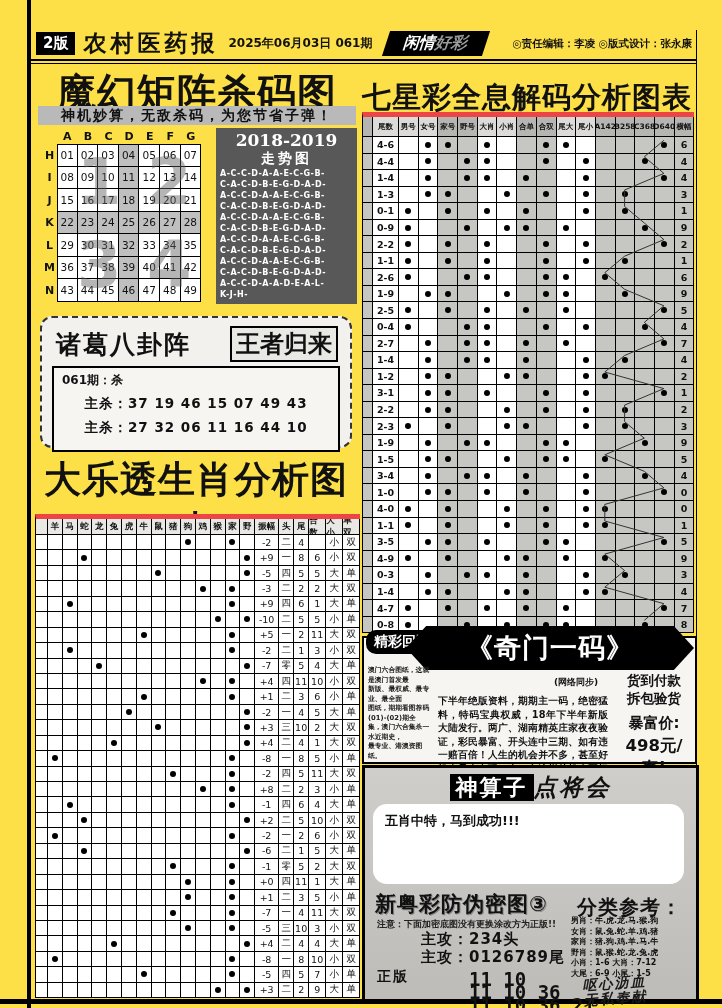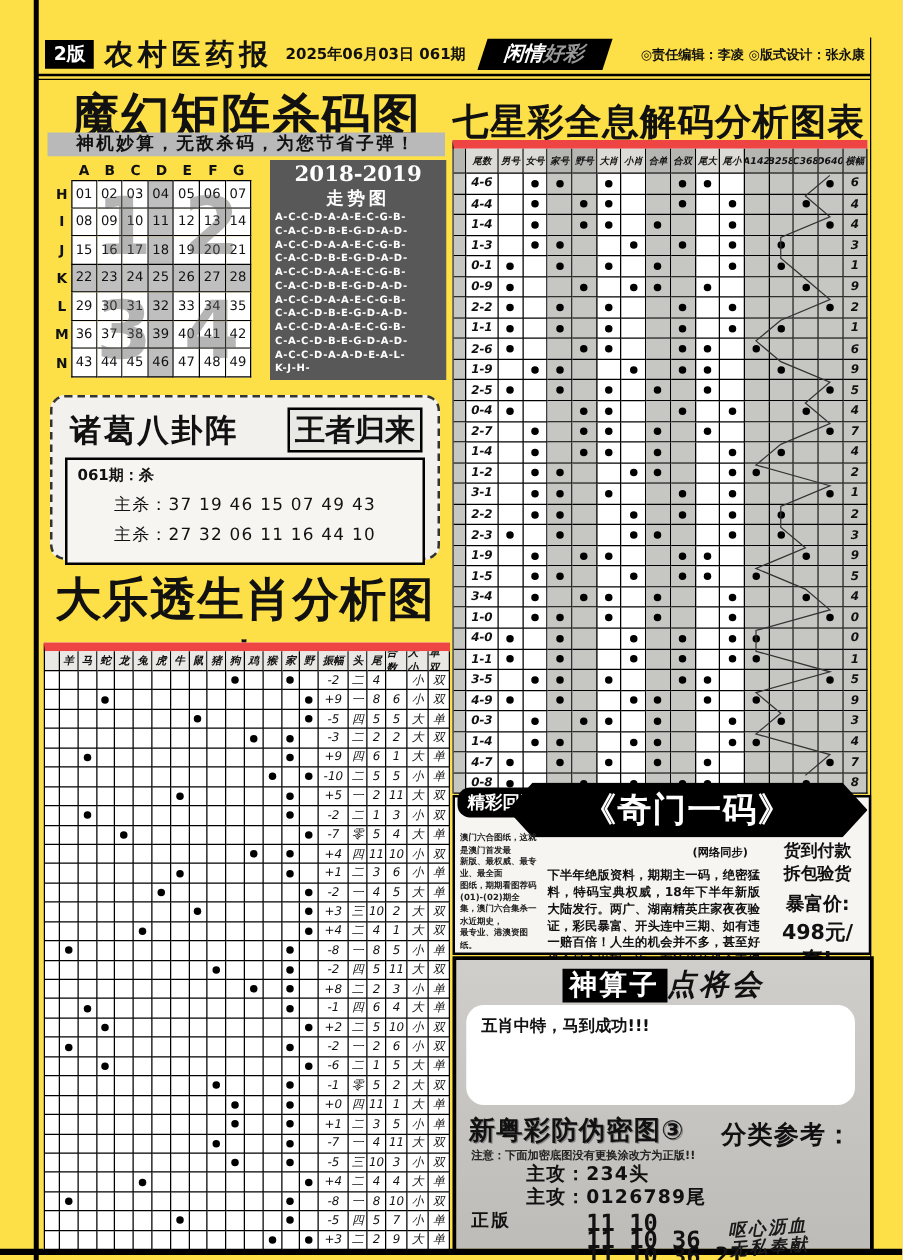--- a/index.html
+++ b/index.html
@@ -37,24 +37,24 @@
   #trend .t1{font-family:"DejaVu Serif","Liberation Serif",serif;font-weight:bold;font-size:17px;margin-top:2px;}
   #trend .t2{font-weight:bold;font-size:14px;letter-spacing:3px;}
   #trend .lines{font-size:8px;font-weight:bold;text-align:left;padding-left:4px;line-height:11px;letter-spacing:.5px;}
   
   #bagua{left:40px;top:316px;width:308px;height:128px;border:2px dashed #333;border-radius:12px;background:#f2f1ee;}
   #bagua .trow{display:flex;align-items:center;margin:8px 12px 4px 14px;}
   #bagua .bt{font-weight:900;font-size:25px;letter-spacing:2px;}
   #bagua .badge{margin-left:auto;border:2px solid #000;font-weight:900;font-size:24px;padding:0 4px;background:#e8e8e4;}
   #bagua .inner{margin:0 10px;border:2px solid #000;height:74px;padding:4px 8px;background:#f6f5f2;}
   #bagua .l1{font-size:12px;font-weight:bold;}
-  #bagua .l2{font-size:13.5px;font-weight:normal;text-align:center;margin-top:6px;letter-spacing:1px;}
+  #bagua .l2{font-size:13.5px;font-weight:bold;text-align:center;margin-top:6px;letter-spacing:1px;}
   #t-dlt{left:33px;top:455px;width:326px;font-size:37px;}
   
-  .gt{background:#fff;border-left:1px solid #000;border-top:7px solid #ef4444;display:grid;font-style:italic;}
+  .gt{background:#fff;border-left:1px solid #000;border-top:5px solid #ef4444;display:grid;}
   .gt .c{border-right:1px solid #000;border-bottom:1px solid #000;display:flex;align-items:center;justify-content:center;overflow:hidden;}
   .gt .hd{font-weight:bold;background:#e9e8e4;}
   .dot{width:6px;height:6px;border-radius:50%;background:#000;}
   #dlt{left:35px;top:514px;}
   #dlt .c{font-size:9.5px;}
   #dlt .hd{font-size:8.5px;}
   #qxc{left:362px;top:112px;}
   #qxc .c{font-size:9.5px;font-weight:bold;}
   #qxc .hd{font-size:7.5px;background:#dcdbd7;}
   #qxc .sh{background:#c6c6c3;}
@@ -1916,18 +1916,26 @@
     </div>
     <div class="sub">新粤彩防伪密图③</div>
     <div class="notice">注意：下面加密底图没有更换涂改方为正版!!</div>
     <div class="atk" style="top:162px;">主攻：234头</div>
     <div class="atk" style="top:180px;">主攻：0126789尾</div>
     <div class="stair" style="left:104px;top:200px;">11 10</div>
     <div class="stair" style="left:104px;top:213px;">11 10 36</div>
     <div class="stair" style="left:104px;top:226px;">11 10 36 21</div>
     <div class="genuine">正版</div>
     <div class="reft">分类参考：</div>
+    <div class="refs">
+        <div>男肖：牛.虎.龙.马.猴.狗</div>
+        <div>女肖：鼠.兔.蛇.羊.鸡.猪</div>
+        <div>家肖：猪.狗.鸡.羊.马.牛</div>
+        <div>野肖：鼠.猴.蛇.龙.兔.虎</div>
+        <div>小肖：1-6  大肖：7-12</div>
+        <div>大尾：6-9  小尾：1-5</div>
+      </div>
     <div class="script">
       <div>呕心沥血</div>
       <div>无私奉献</div>
     </div>
   </div>
 </div>
 
 </body></html>

